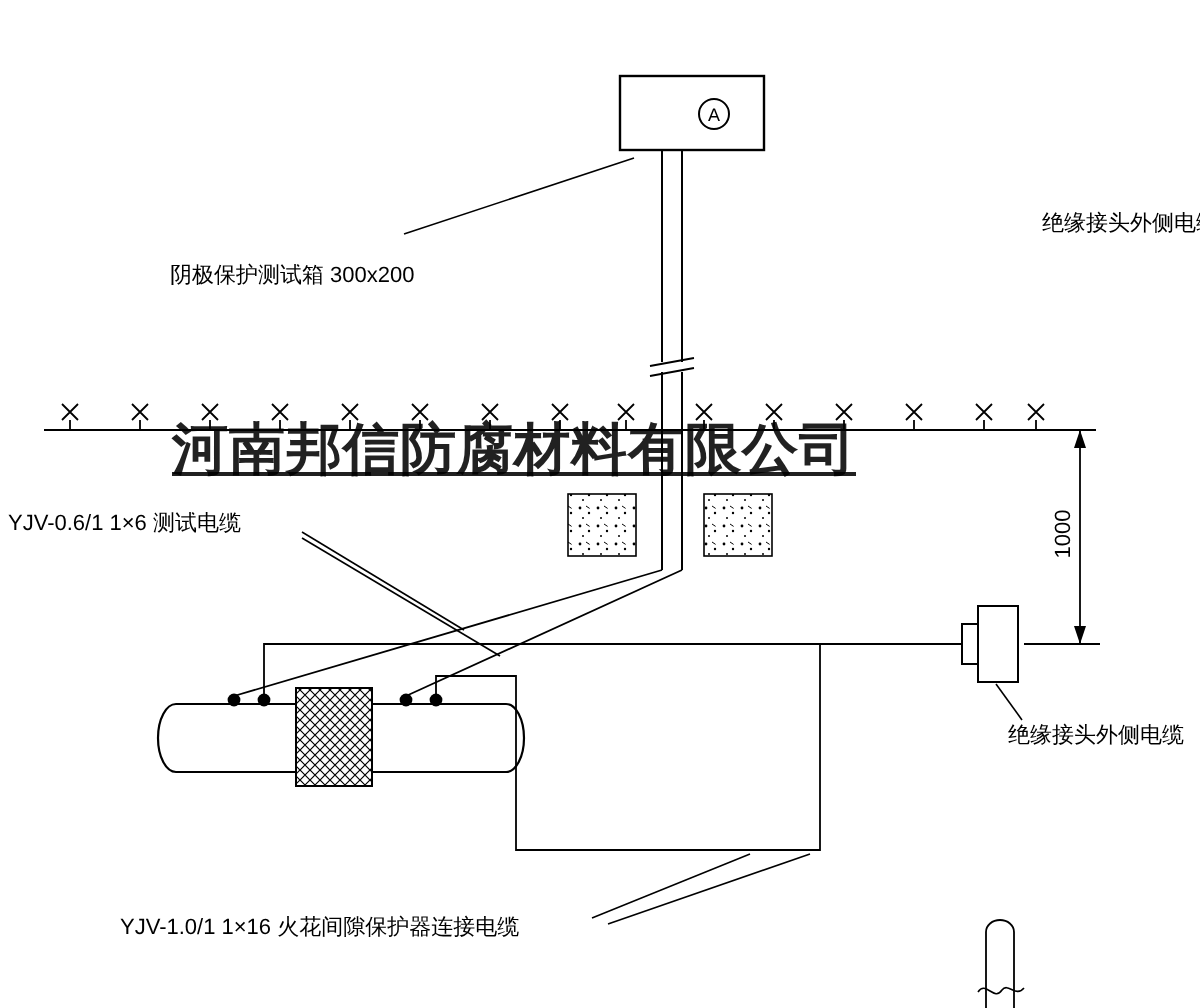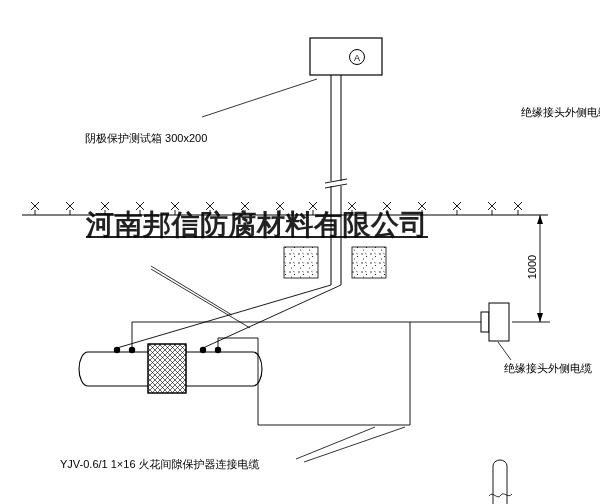--- a/index.html
+++ b/index.html
@@ -154,20 +154,21 @@
       <path d="M489,496 C493,490 497,501 501,495 C504,491 508,499 512,494" stroke-width="0.8"></path>
     </g>
   </svg>
 
   <div class="watermark">河南邦信防腐材料有限公司</div>
 
   <div class="label" style="left:85px; top:107px;margin-top:25px;">阴极保护测试箱 300x200</div>
 
   <div class="label" style="left:521px; top:106px;">绝缘接头外侧电缆</div>
 
+  <div class="label" style="left:4px; top:256px;">YJV-0.6/1 1×6  测试电缆</div>
 
   <div class="label" style="left:504px; top:362px;">绝缘接头外侧电缆</div>
 
-  <div class="label" style="left:60px; top:458px;">YJV-0.6/1 1×16  火花间隙保护器连接电缆</div>
+  <div class="label" style="left:60px; top:458px;">YJV-1.0/1 1×16  火花间隙保护器连接电缆</div>
 
   <div class="dim-text">1000</div>
 
 </div>
 
 </body></html>

